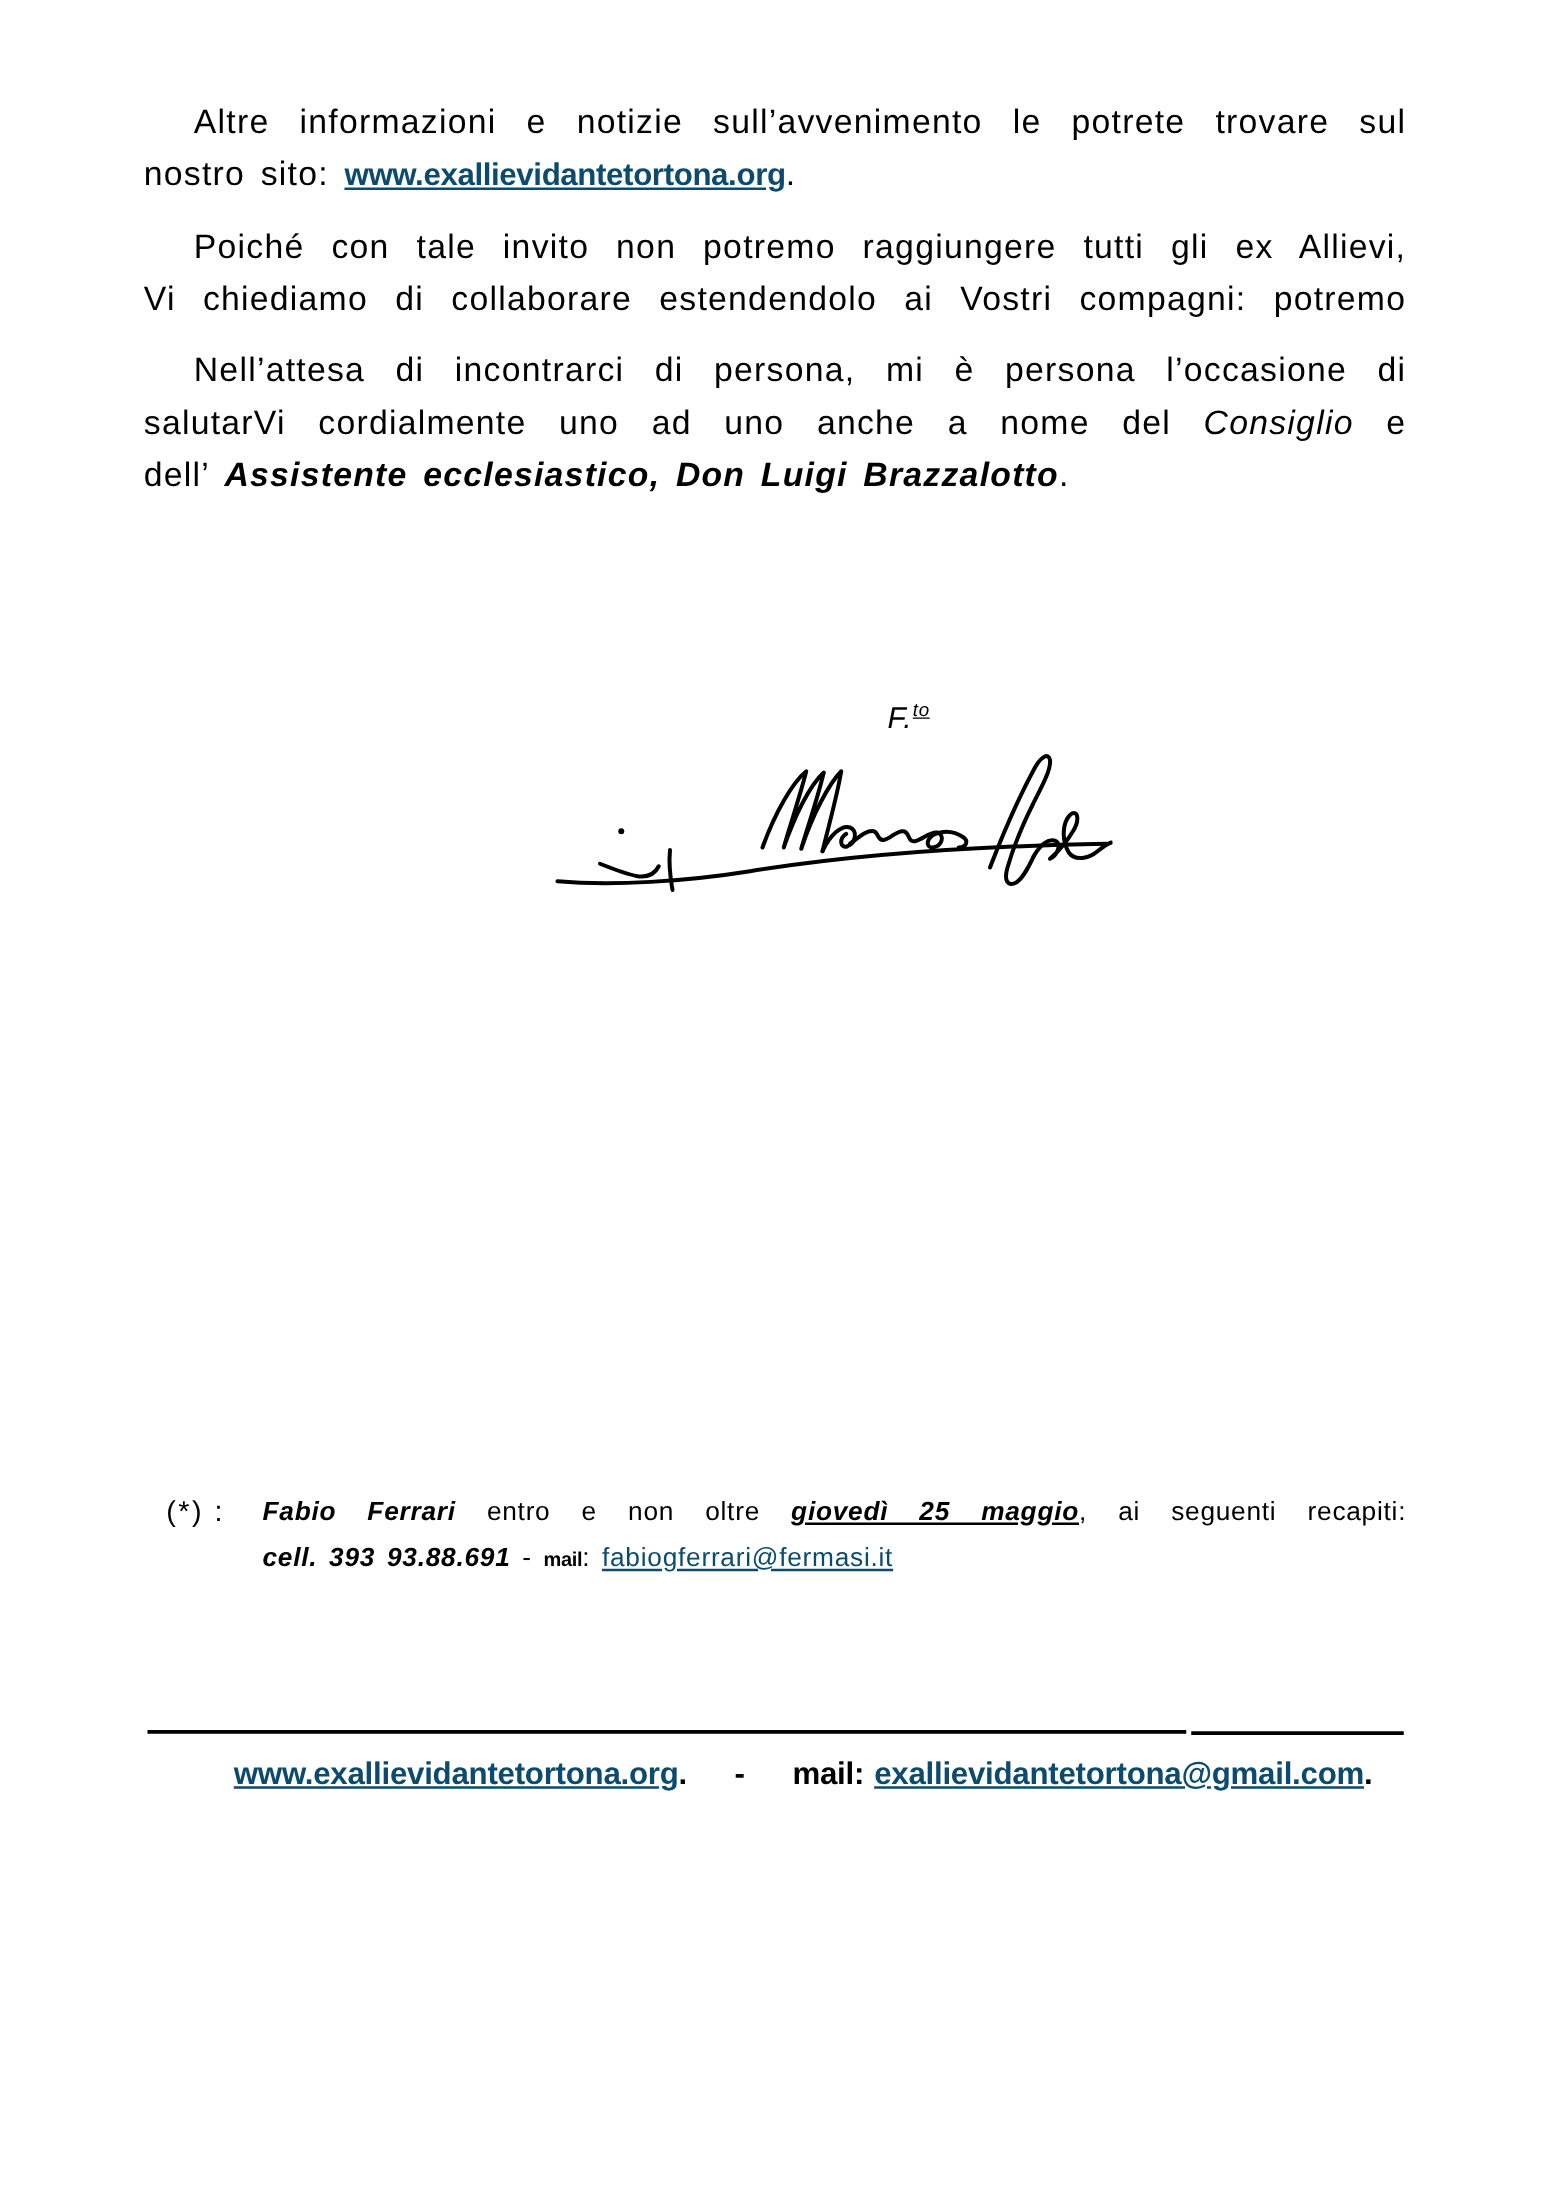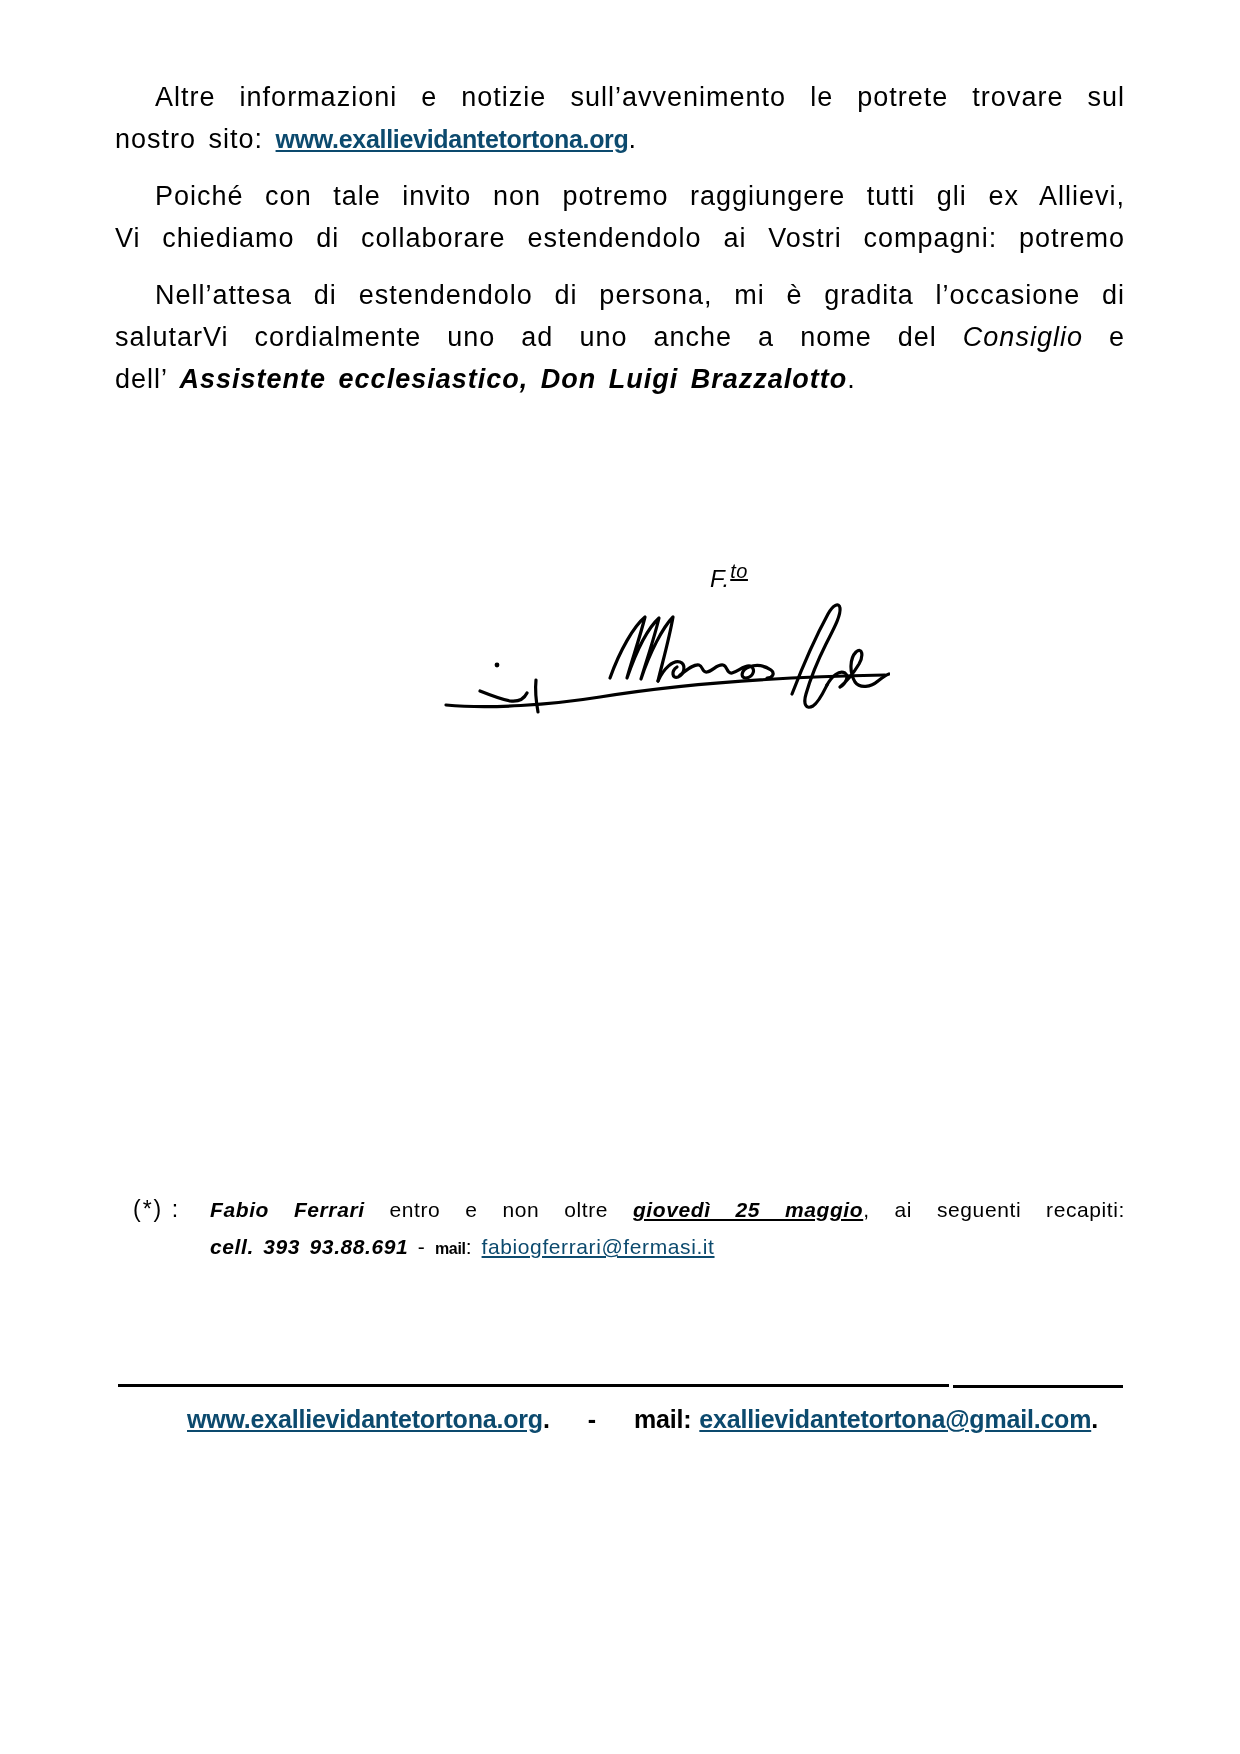--- a/index.html
+++ b/index.html
@@ -31,21 +31,21 @@
   }
   .cond {
     font-weight:700; letter-spacing:-0.3px; word-spacing:0;
   }
   .inline-link { font-size:25px; }
   
   .fto {
     position:absolute; left:710px; top:560px;
     font-style:italic; font-size:24px; letter-spacing:1px;
   }
-  .fto sup { font-size:20px; text-decoration:underline; letter-spacing:0.5px; }
+  .fto sup { font-size:15px; text-decoration:underline; letter-spacing:0.5px; }
   
   .sig { position:absolute; left:440px; top:592px; width:450px; height:125px; }
   
   .footnote {
     position:absolute; left:133px; top:1191px; width:992px;
     display:flex;
   }
   .fn-marker {
     width:77px; flex:0 0 77px;
     font-size:23px; line-height:37px; letter-spacing:2px;
@@ -82,21 +82,21 @@
         <span>nostro sito: </span><a class="link cond inline-link">www.exallievidantetortona.org</a><span>.</span>
       </div>
     </div>
 
     <div class="para">
       <div class="ln jl indent">Poiché con tale invito non potremo raggiungere tutti gli ex Allievi,</div>
       <div class="ln jl">Vi chiediamo di collaborare estendendolo ai Vostri compagni: potremo</div>
     </div>
 
     <div class="para">
-      <div class="ln jl indent">Nell’attesa di estendendolo di persona, mi è gradita l’occasione di</div>
+      <div class="ln jl indent">Nell’attesa di incontrarci di persona, mi è persona l’occasione di</div>
       <div class="ln jl">
         <span>salutarVi cordialmente uno ad uno anche a nome del </span><span class="it">Consiglio</span><span> e</span>
       </div>
       <div class="ln">
         <span>dell’ </span><span class="bi">Assistente ecclesiastico, Don Luigi Brazzalotto</span><span>.</span>
       </div>
     </div>
 
   </div>
 

